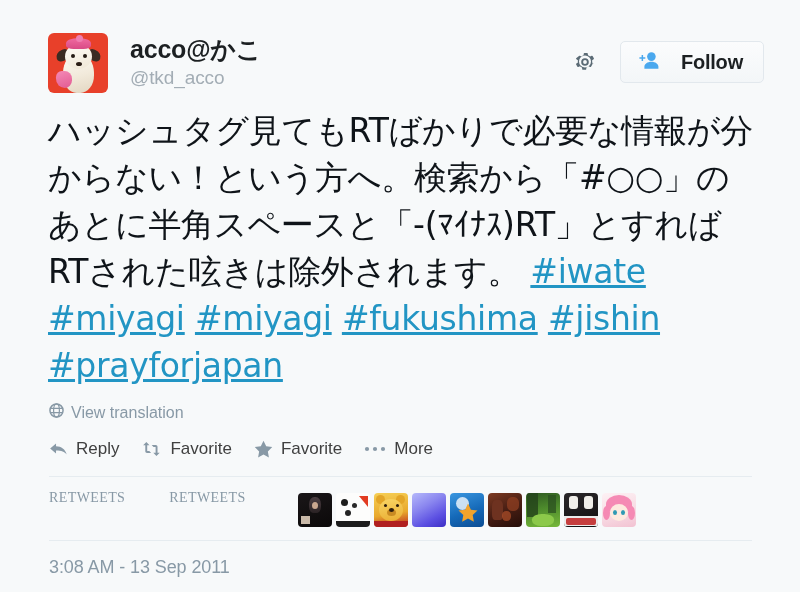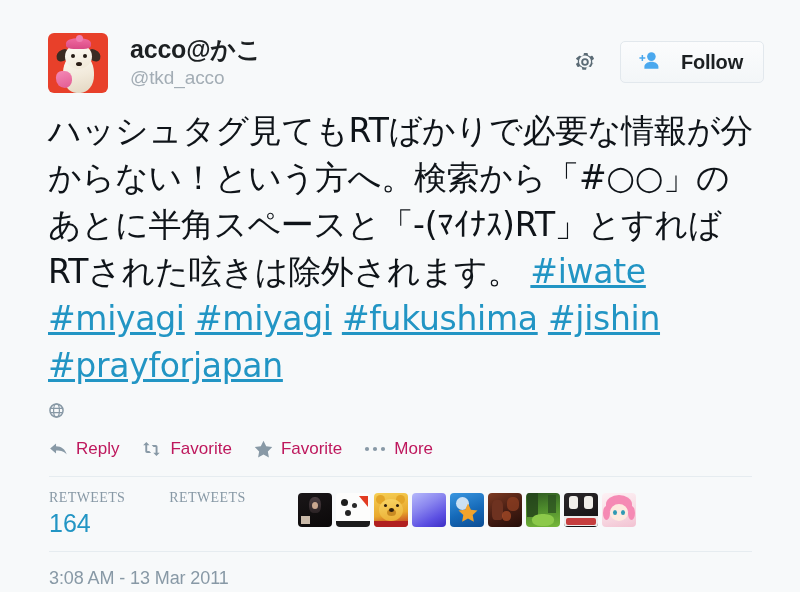--- a/index.html
+++ b/index.html
@@ -225,21 +225,21 @@
     padding: 17px 0 0 49px;
   }
   .action {
     display: flex;
     align-items: center;
     gap: 8px;
     cursor: pointer;
   }
   .action-label {
     font-size: 17px;
-    color: #be185d;
+    color: #404040;
   }
   .action .ic {
     display: flex;
     align-items: center;
     justify-content: center;
     color: #8899a6;
   }
 
   
   .stats-row {
@@ -354,20 +354,21 @@
   </div>
 
   <div class="translation">
     <span class="ic">
       <svg width="15" height="15" viewBox="0 0 16 16" aria-hidden="true">
         <circle cx="8" cy="8" r="7" fill="none" stroke="#8899a6" stroke-width="1.6"></circle>
         <ellipse cx="8" cy="8" rx="3.1" ry="7" fill="none" stroke="#8899a6" stroke-width="1.3"></ellipse>
         <path d="M1.4 5.7h13.2M1.4 10.3h13.2" stroke="#8899a6" stroke-width="1.3" fill="none"></path>
       </svg>
     </span>
+    <span class="translation-label">View translation</span>
   </div>
 
   <div class="actions">
 
     <div class="action">
       <span class="ic">
         <svg width="19" height="16" viewBox="0 0 20 16" aria-hidden="true">
           <path fill="#8899a6" d="M7.4 2.1v3.1C13.1 5.4 17 8.1 18.6 13.9c-2.3-2.9-5.3-4.3-11.2-4.3v3.2L1.2 7.6z"></path>
         </svg>
       </span>
@@ -403,21 +404,20 @@
       </span>
       <span class="action-label">More</span>
     </div>
 
   </div>
 
   <div class="stats-row">
 
     <div class="stat">
       <div class="stat-label">RETWEETS</div>
-      <div class="stat-value">164</div>
     </div>
 
     <div class="stat">
       <div class="stat-label">RETWEETS</div>
     </div>
 
     <div class="facepile">
 
       <div class="face">
         <div class="fc" style="background:linear-gradient(160deg,#1a1618 0%,#0b0909 100%)"></div>
@@ -487,15 +487,15 @@
         <div style="position:absolute;left:8px;top:11px;width:18px;height:17px;border-radius:50%;background:#fdeadf"></div>
         <div style="position:absolute;left:11px;top:17px;width:4px;height:5px;border-radius:50%;background:#2f9ab4"></div>
         <div style="position:absolute;left:19px;top:17px;width:4px;height:5px;border-radius:50%;background:#2f9ab4"></div>
         <div style="position:absolute;left:1px;top:13px;width:7px;height:14px;border-radius:50%;background:#f58ab4"></div>
         <div style="position:absolute;right:1px;top:13px;width:7px;height:14px;border-radius:50%;background:#f58ab4"></div>
       </div>
 
     </div>
   </div>
 
-  <div class="timestamp">3:08 AM - 13 Mar 2011</div>
+  <div class="timestamp">3:08 AM - 13 Sep 2011</div>
 
 </div>
 
 </body></html>

